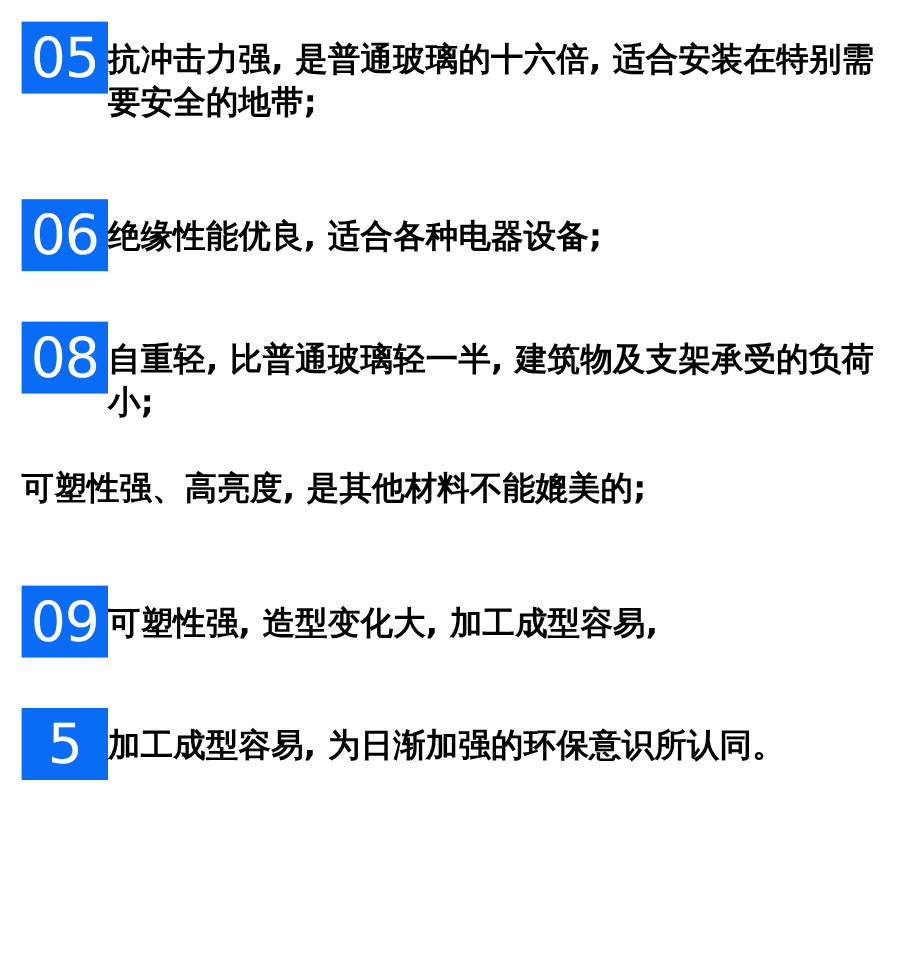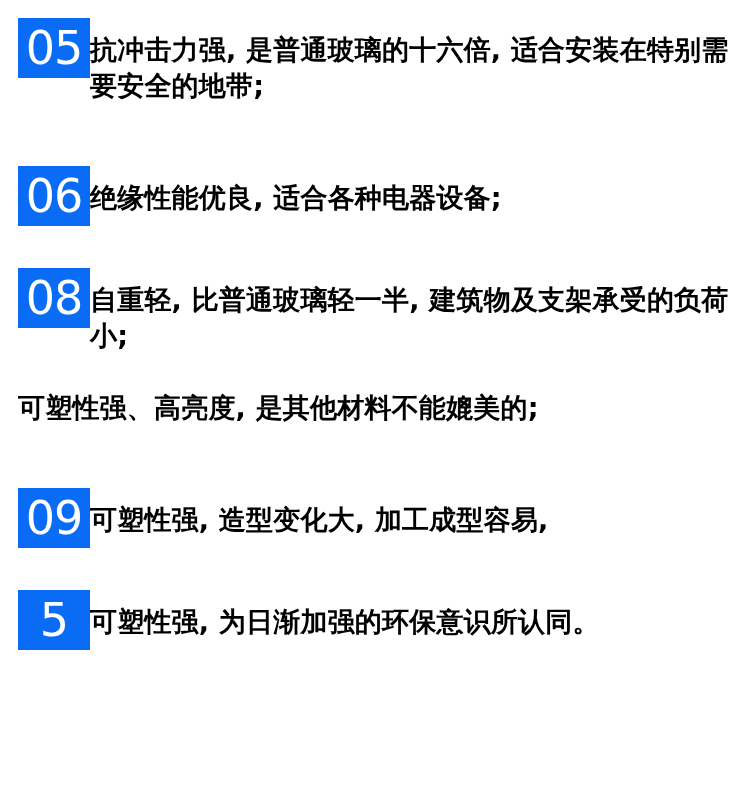--- a/index.html
+++ b/index.html
@@ -84,16 +84,16 @@
   <div class="sp-4"></div>
 
   <div class="item">
     <div class="badge">09</div>
     <div class="text">可塑性强, 造型变化大, 加工成型容易,</div>
   </div>
   <div class="sp-5"></div>
 
   <div class="item">
     <div class="badge">5</div>
-    <div class="text">可塑性强, 为日渐加强的环保意识所认同。</div>
+    <div class="text">加工成型容易, 为日渐加强的环保意识所认同。</div>
   </div>
 
 </div>
 
 </body></html>

